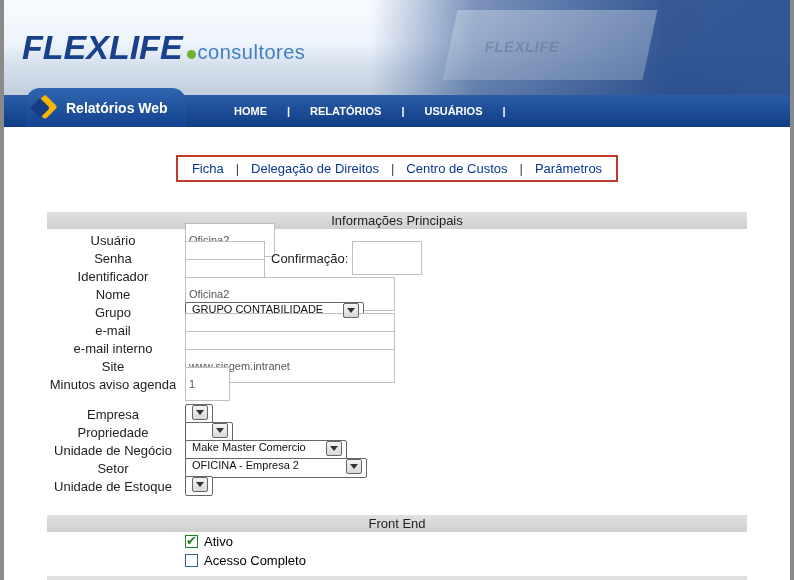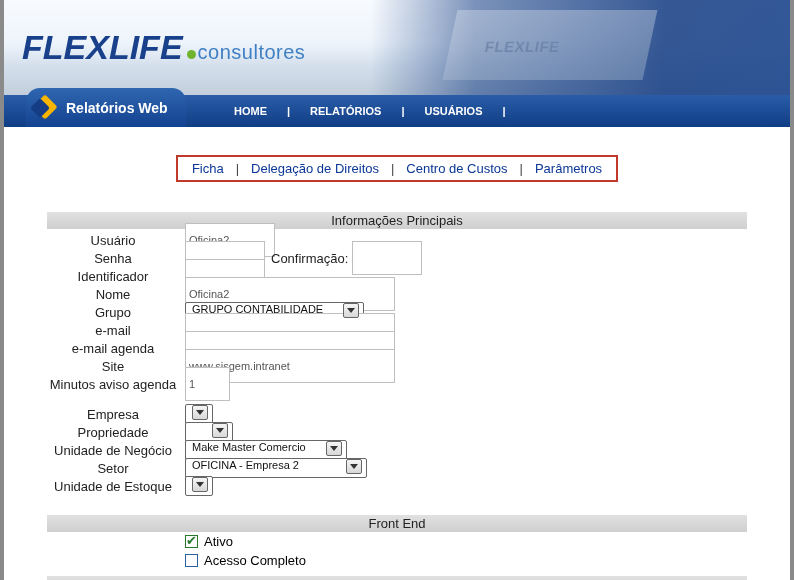--- a/index.html
+++ b/index.html
@@ -318,21 +318,21 @@
           <span class="caret"></span>
         </span>
       </div>
 
       <div class="row">
         <span class="lbl">e-mail</span>
         <input type="text" style="width: 210px;" value="">
       </div>
 
       <div class="row">
-        <span class="lbl">e-mail agenda</span>
+        <span class="lbl">e-mail interno</span>
         <input type="text" style="width: 210px;" value="">
       </div>
 
       <div class="row">
         <span class="lbl">Site</span>
         <input type="text" style="width: 210px;" value="www.sisgem.intranet">
       </div>
 
       <div class="row">
         <span class="lbl">Minutos aviso agenda</span>

